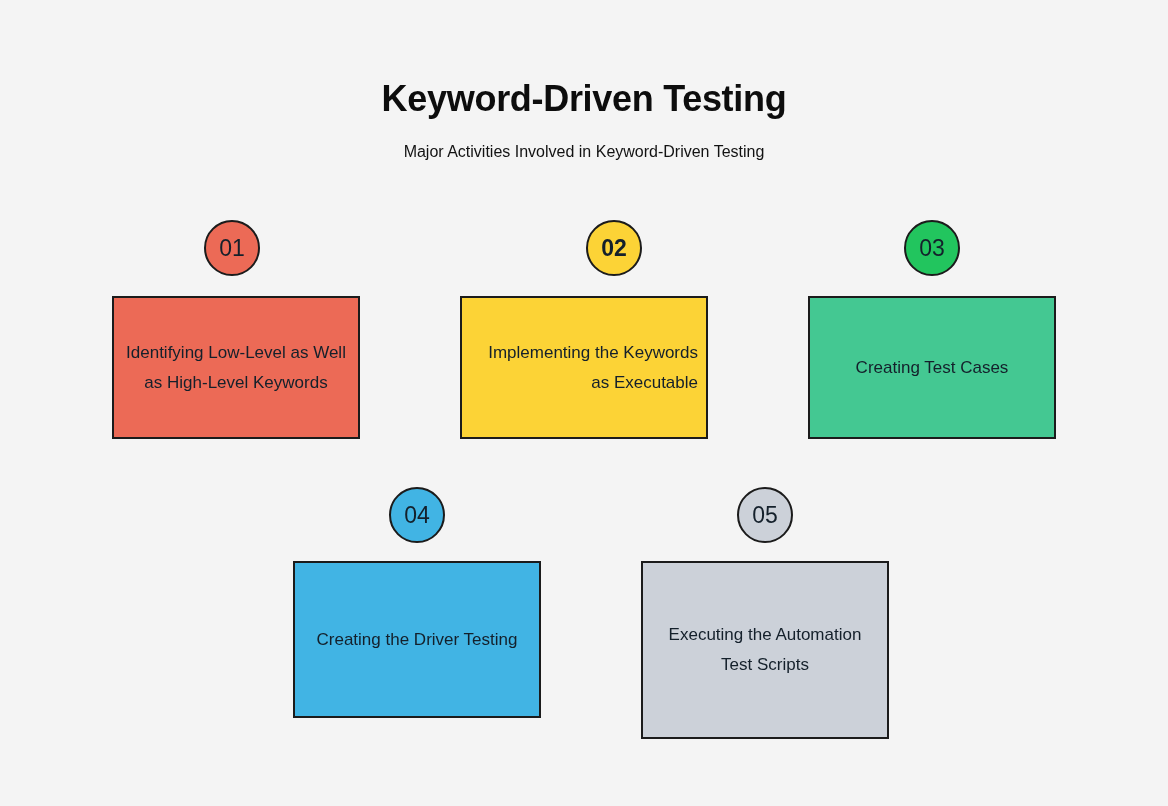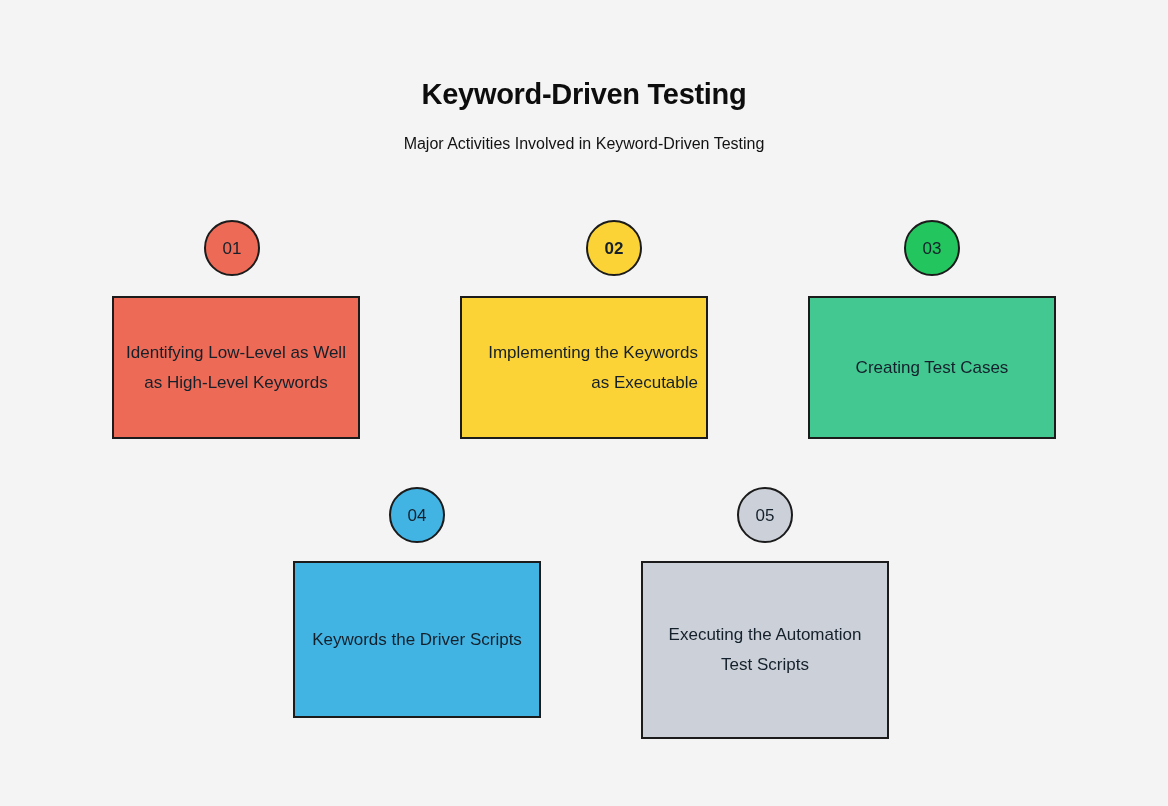--- a/index.html
+++ b/index.html
@@ -27,21 +27,21 @@
   
   .heading {
     position: absolute;
     top: 78px;
     left: 0;
     width: 1168px;
     text-align: center;
   }
 
   .title {
-    font-size: 29px;
+    font-size: 36px;
     font-weight: 700;
     letter-spacing: -0.3px;
     line-height: 1.15;
     color: #0d0d0d;
   }
 
   .subtitle {
     margin-top: 23px;
     font-size: 16px;
     font-weight: 400;
@@ -56,21 +56,21 @@
 
   .badge {
     position: absolute;
     width: 56px;
     height: 56px;
     border-radius: 50%;
     border: 2px solid #1c1c1c;
     display: flex;
     align-items: center;
     justify-content: center;
-    font-size: 17px;
+    font-size: 23px;
     font-weight: 400;
     line-height: 1;
     color: #14202b;
     z-index: 2;
   }
 
   .card {
     position: absolute;
     border: 2px solid #1b1b1b;
     display: flex;
@@ -125,21 +125,21 @@
     <div class="card three-line" style="background-color: rgb(252, 211, 54); border-color: rgb(27, 27, 27); color: rgb(20, 32, 43);">Implementing the Keywords as Executable</div>
   </div>
 
   <div class="step s3">
     <div class="badge" style="background-color: #22c55e; border-color: rgb(27, 27, 27); color: rgb(20, 32, 43);">03</div>
     <div class="card" style="background-color: rgb(68, 200, 146); border-color: rgb(27, 27, 27); color: rgb(20, 32, 43);">Creating Test Cases</div>
   </div>
 
   <div class="step s4">
     <div class="badge" style="background-color: rgb(65, 180, 228); border-color: rgb(27, 27, 27); color: rgb(20, 32, 43);">04</div>
-    <div class="card" style="background-color: rgb(65, 180, 228); border-color: rgb(27, 27, 27); color: rgb(20, 32, 43);">Keywords the Driver Scripts</div>
+    <div class="card" style="background-color: rgb(65, 180, 228); border-color: rgb(27, 27, 27); color: rgb(20, 32, 43);">Creating the Driver Testing</div>
   </div>
 
   <div class="step s5">
     <div class="badge" style="background-color: rgb(204, 209, 217); border-color: rgb(27, 27, 27); color: rgb(20, 32, 43); text-align: center;">05</div>
     <div class="card three-line" style="background-color: rgb(204, 209, 217); border-color: rgb(27, 27, 27); color: rgb(20, 32, 43);">Executing the Automation Test Scripts</div>
   </div>
 
 </div>
 
 </body></html>

